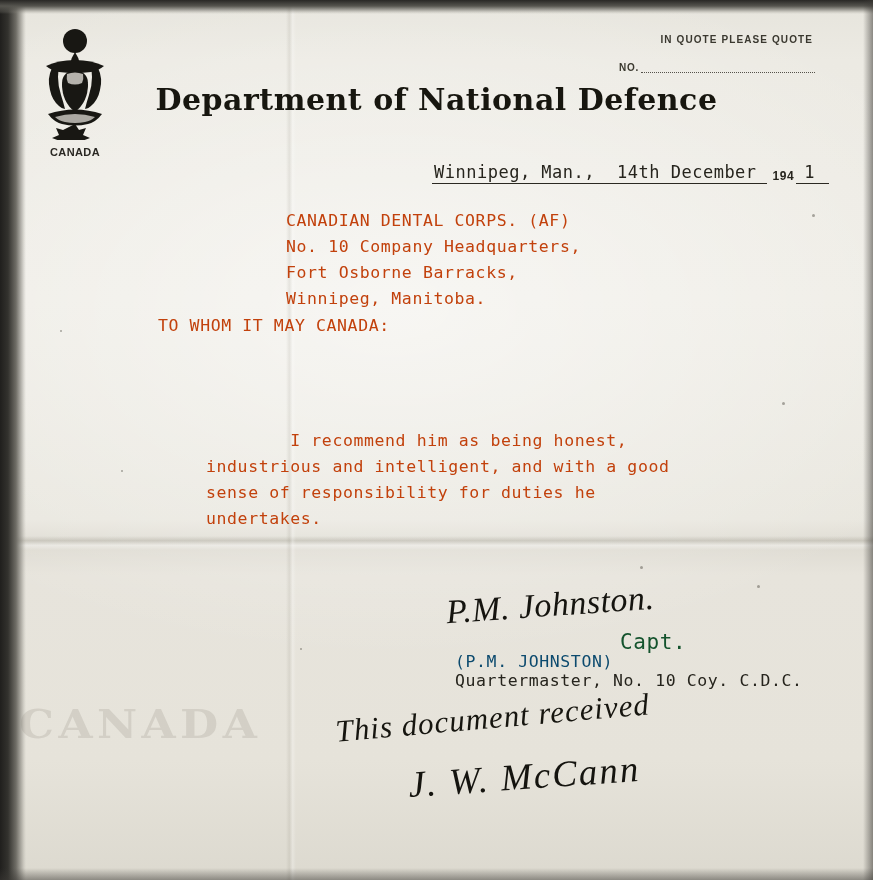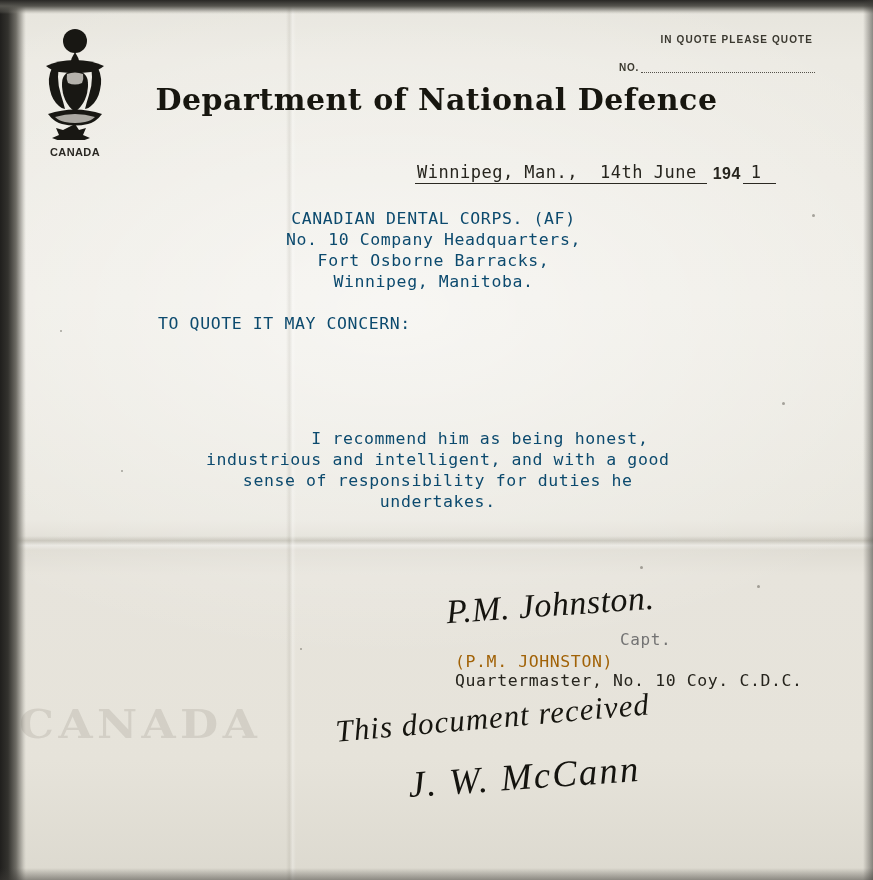--- a/index.html
+++ b/index.html
@@ -132,58 +132,57 @@
   }
   .masthead .blk {
     font-family: "DejaVu Serif", serif;
     font-weight: bold;
     font-style: normal;
   }
 
   
   .dateline {
     position: absolute;
-    left: 415px; top: 162px;
+    left: 432px; top: 162px;
     display: flex;
     align-items: center;
     font-family: "DejaVu Sans Mono", monospace;
     font-size: 17px;
     color: #26241d;
     letter-spacing: 0.5px;
   }
   .dateline .seg-place {
     border-bottom: 1.5px solid #2b2922;
     padding: 0 8px 1px 2px;
   }
   .dateline .seg-date {
     border-bottom: 1.5px solid #2b2922;
     padding: 0 10px 1px 14px;
   }
   .dateline .yr {
-    font-size: 16px;
+    font-size: 12px;
     font-weight: bold;
     font-family: "Liberation Sans", sans-serif;
     padding: 0 2px 1px 6px;
     align-self: flex-end;
   }
   .dateline .seg-yrnum {
     border-bottom: 1.5px solid #2b2922;
     padding: 0 14px 1px 8px;
   }
 
   
   .tw {
     position: absolute;
     font-family: "DejaVu Sans Mono", monospace;
-    color: #0c4a6e;
+    color: #c2410c;
     font-size: 16.5px;
-    line-height: 21px;
+    line-height: 26px;
     letter-spacing: 0.6px;
     white-space: pre;
-    text-align: center;
   }
   .addr   { left: 286px; top: 208px; }
   .towhom { left: 158px; top: 313px; }
   .para1  { left: 158px; top: 352px; }
   .para2  { left: 158px; top: 428px; margin-left: 48px; }
 
   
   .sig-main {
     position: absolute;
     left: 446px; top: 586px;
@@ -192,30 +191,30 @@
     font-size: 34px;
     color: #15140f;
     transform: rotate(-4deg);
     letter-spacing: 0.5px;
     white-space: nowrap;
   }
   .sig-rank {
     position: absolute;
     left: 620px; top: 630px;
     font-family: "DejaVu Sans Mono", monospace;
-    font-size: 16px;
-    color: #737373;
+    font-size: 21px;
+    color: #14532d;
     letter-spacing: 0.6px;
   }
   .sig-name {
     position: absolute;
     left: 455px; top: 652px;
     font-family: "DejaVu Sans Mono", monospace;
     font-size: 16.5px;
-    color: #a16207;
+    color: #0c4a6e;
     letter-spacing: 0.6px;
     white-space: pre;
   }
   .sig-title {
     position: absolute;
     left: 455px; top: 671px;
     font-family: "DejaVu Sans Mono", monospace;
     font-size: 16.5px;
     color: #26241d;
     letter-spacing: 0.6px;
@@ -299,31 +298,31 @@
     <span class="lbl">NO.</span>
     <span class="dots"></span>
   </div>
 
   <div class="masthead">
     <span class="blk">Department of National Defence</span>
   </div>
 
   <div class="dateline">
     <span class="seg-place">Winnipeg, Man.,</span>
-    <span class="seg-date">14th June</span>
+    <span class="seg-date">14th December</span>
     <span class="yr">194</span>
     <span class="seg-yrnum">1</span>
   </div>
 
   <div class="tw addr">CANADIAN DENTAL CORPS. (AF)
 No. 10 Company Headquarters,
 Fort Osborne Barracks,
 Winnipeg, Manitoba.</div>
 
-  <div class="tw towhom">TO QUOTE IT MAY CONCERN:</div>
+  <div class="tw towhom">TO WHOM IT MAY CANADA:</div>
 
   <div class="tw para2">        I recommend him as being honest,
 industrious and intelligent, and with a good
 sense of responsibility for duties he
 undertakes.</div>
 
   <div class="sig-main">P.M. Johnston.</div>
   <div class="sig-rank">Capt.</div>
   <div class="sig-name">(P.M. JOHNSTON)</div>
   <div class="sig-title">Quartermaster, No. 10 Coy. C.D.C.</div>

